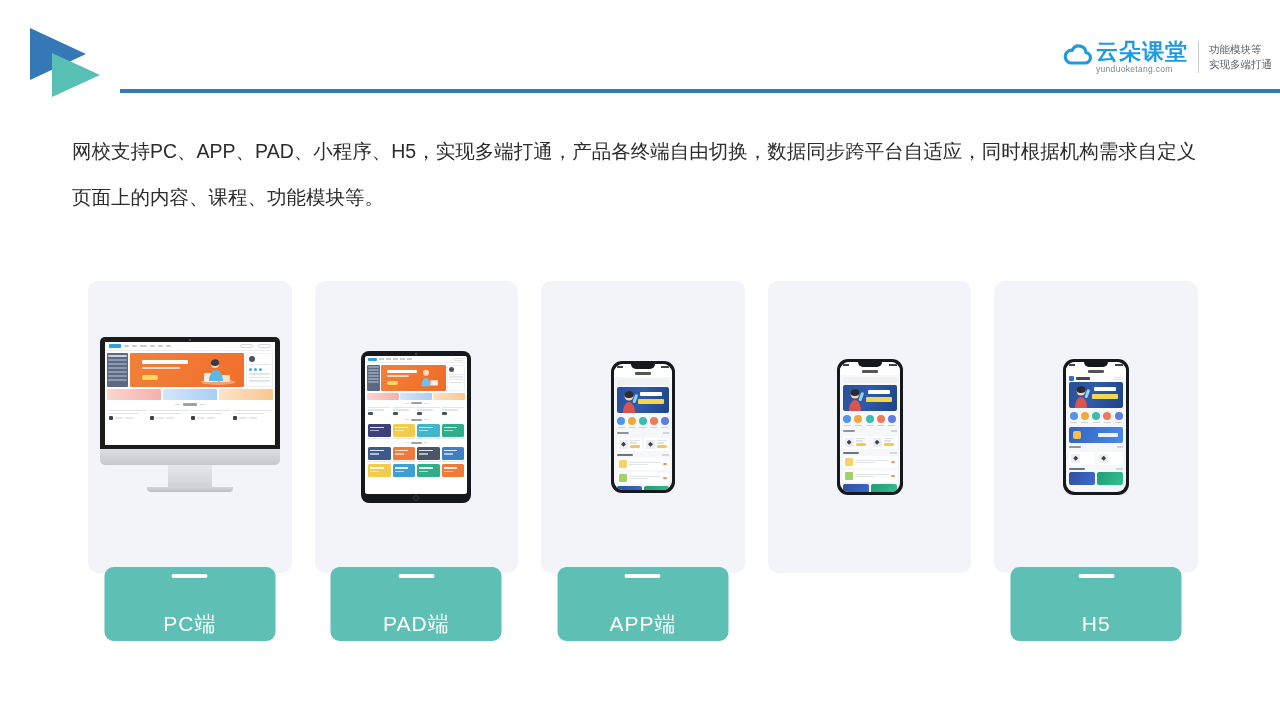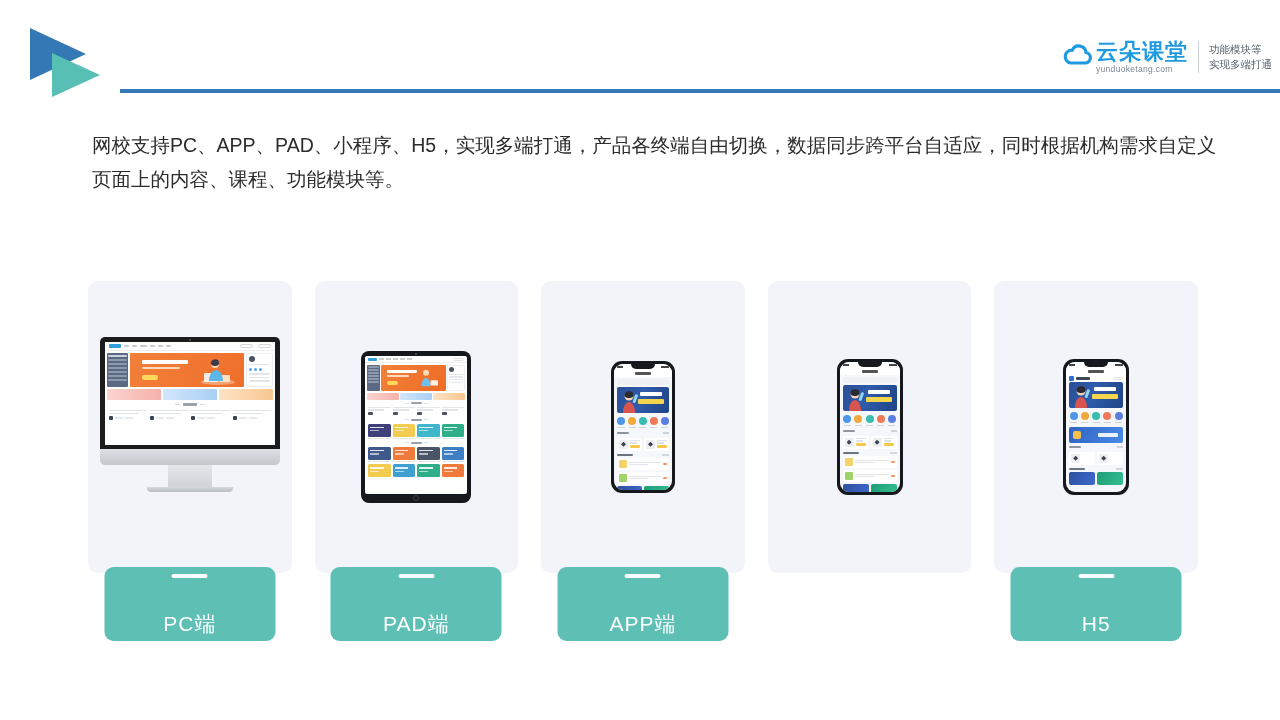--- a/index.html
+++ b/index.html
@@ -44,22 +44,22 @@
   .cloud-glyph { position:relative; width:34px; height:34px; margin-right:2px; }
   .cloud-glyph svg { display:block; }
   .brand-text { display:flex; flex-direction:column; justify-content:flex-end; }
   .brand-cn { font-size:22px; font-weight:700; color:#1f9ae0; line-height:1.05; letter-spacing:1px; }
   .brand-en { font-size:8.5px; color:#7a8794; letter-spacing:.3px; margin-top:1px; }
   .brand-divider { width:1px; height:32px; background:#c9ced4; margin:0 10px 0 10px; }
   .brand-tag { font-size:10.5px; color:#55606b; line-height:1.45; }
 
   
   .para {
-    position:absolute; left:92px; top:128px; width:1125px;
-    font-size:19.5px; line-height:34px; color:#2c2c2c;
+    position:absolute; left:72px; top:128px; width:1125px;
+    font-size:19.5px; line-height:46px; color:#2c2c2c;
   }
 
   
   .cards { position:absolute; left:88px; top:281px; width:1110px; height:292px; display:flex; }
   .card {
     position:relative;
     width:205px; height:292px;
     background:#f2f4fa;
     border-radius:10px;
     margin-right:23px;

